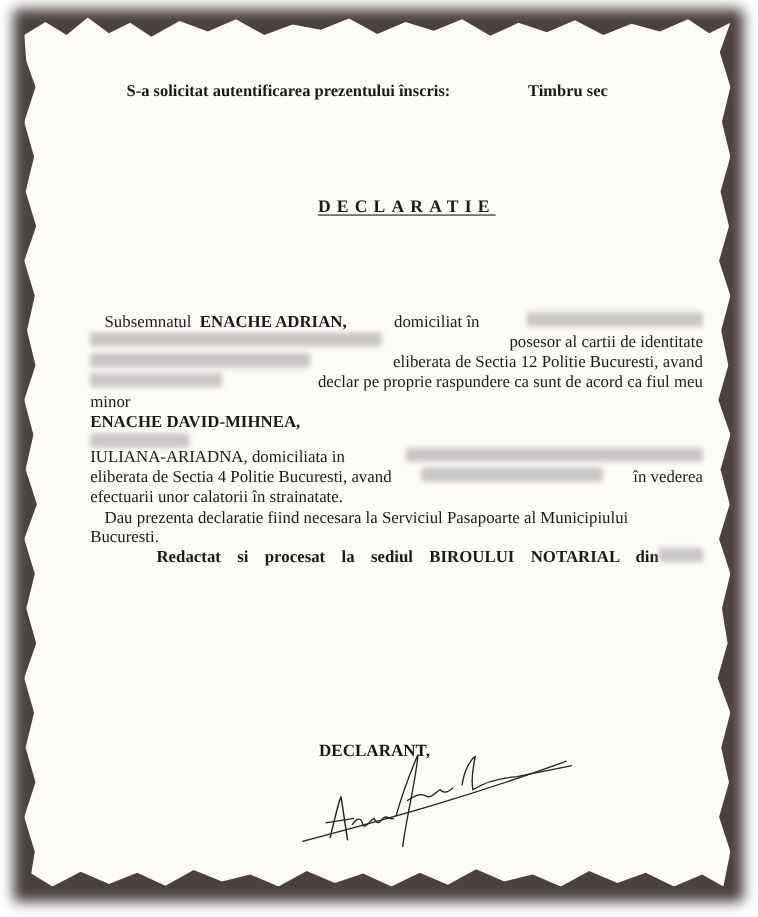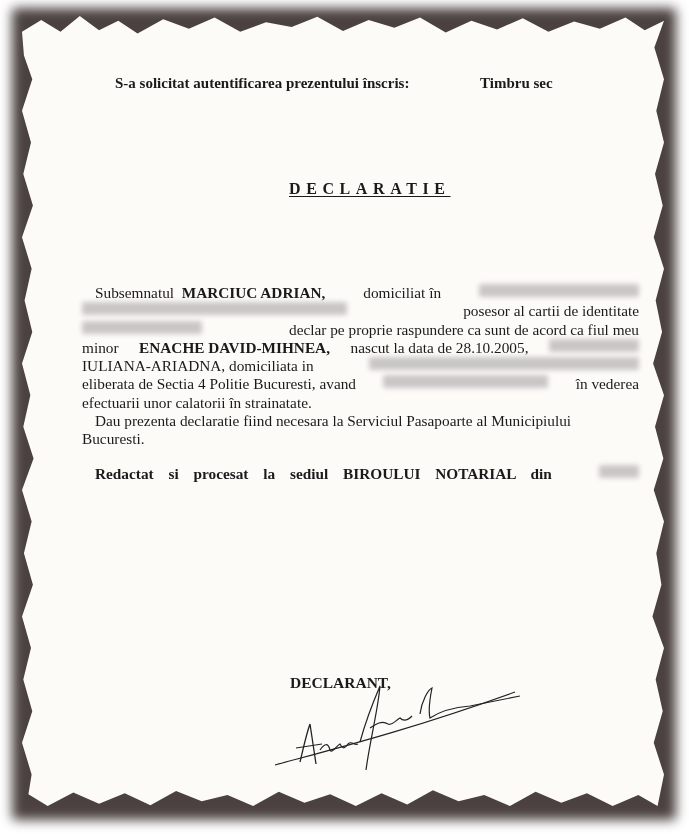--- a/index.html
+++ b/index.html
@@ -74,52 +74,55 @@
   <div class="paper-shadow"></div>
   <div class="paper"></div>
 
   <div class="auth-line">S-a solicitat autentificarea prezentului înscris:</div>
   <div class="auth-stamp">Timbru sec</div>
 
   <div class="title">DECLARATIE</div>
 
   <div class="body-text">
     <div class="just" style="padding-left:0;">
-      <span><span>Subsemnatul</span>&nbsp;&nbsp;<span class="bold">MARCIUC ADRIAN,</span></span>
+      <span><span>Subsemnatul</span>&nbsp;&nbsp;<span class="bold">ENACHE ADRIAN,</span></span>
       <span>domiciliat în</span>
       <span class="blur" style="width:160px;"></span>
     </div>
     <div class="just" style="margin-left:-13px;">
       <span class="blur" style="width:265px;"></span>
       <span>posesor al cartii de identitate</span>
     </div>
     <div class="just" style="margin-left:-13px;">
+      <span class="blur" style="width:200px;"></span>
+      <span>eliberata de Sectia 12 Politie Bucuresti, avand</span>
+    </div>
+    <div class="just" style="margin-left:-13px;">
       <span class="blur" style="width:120px;"></span>
       <span>declar pe proprie raspundere ca sunt de acord ca fiul meu</span>
     </div>
-    <div class="just" style="margin-left:-13px;">
+    <div class="just" style="margin-left:-13px;flex-direction:column;">
       <span>minor</span>
       <span class="bold">ENACHE DAVID-MIHNEA,</span>
-      <span>nascut la data de 28.10.2005,</span>
       <span class="blur" style="width:90px;"></span>
     </div>
     <div class="just" style="margin-left:-13px;">
       <span>IULIANA-ARIADNA, domiciliata in</span>
       <span class="blur" style="width:270px;"></span>
     </div>
     <div class="just" style="margin-left:-13px;">
       <span>eliberata de Sectia 4 Politie Bucuresti, avand</span>
       <span class="blur" style="width:165px;"></span>
       <span>în vederea</span>
     </div>
     <div class="line" style="margin-left:-13px;">efectuarii unor calatorii în strainatate.</div>
     <div class="line" style="margin-left:0;">Dau prezenta declaratie fiind necesara la Serviciul Pasapoarte al Municipiului</div>
     <div class="line" style="margin-left:-13px;">Bucuresti.</div>
 
-    <div class="just bold" style="margin-top:16px;">
+    <div class="just bold" style="justify-content:flex-end;">
       <span style="word-spacing:11px;">Redactat si procesat la sediul BIROULUI NOTARIAL din</span>
       <span class="blur" style="width:40px;"></span>
     </div>
   </div>
 
   <div class="declarant">DECLARANT,</div>
 
   <svg class="signature" viewBox="0 0 250 100">
     <path d="M5,85 C60,70 140,50 245,12" stroke="#222" stroke-width="1.2" fill="none"></path>
     <path d="M30,82 C33,70 36,55 40,44 C42,58 44,70 46,84" stroke="#222" stroke-width="1.3" fill="none"></path>

